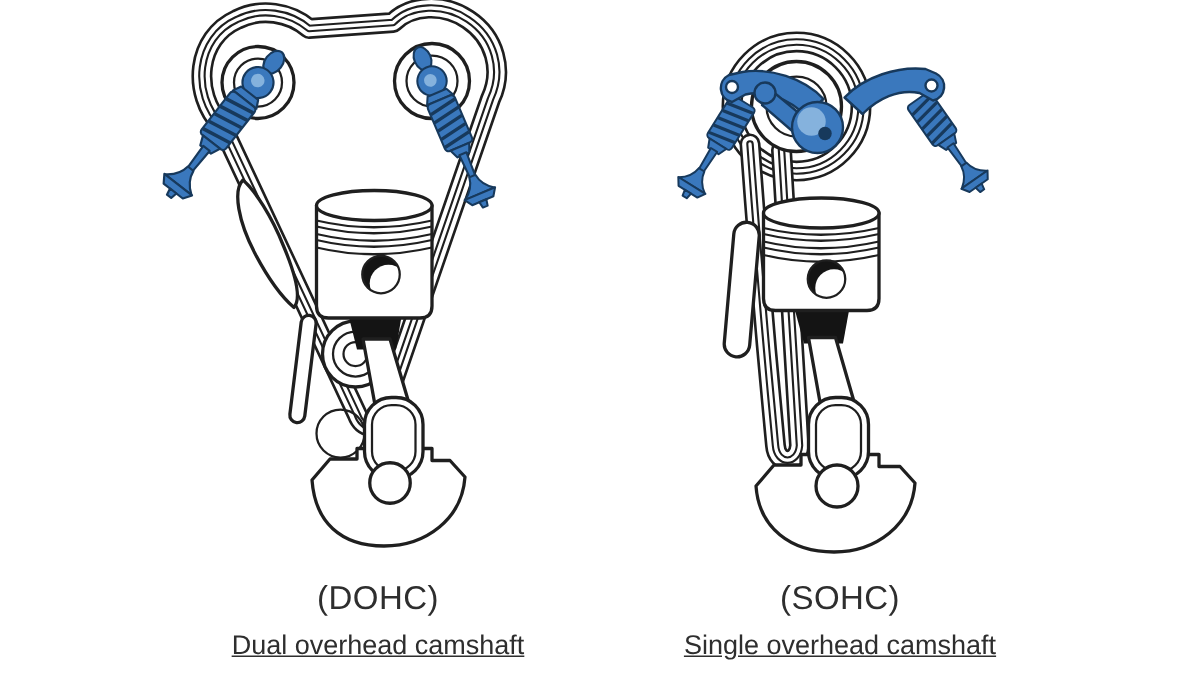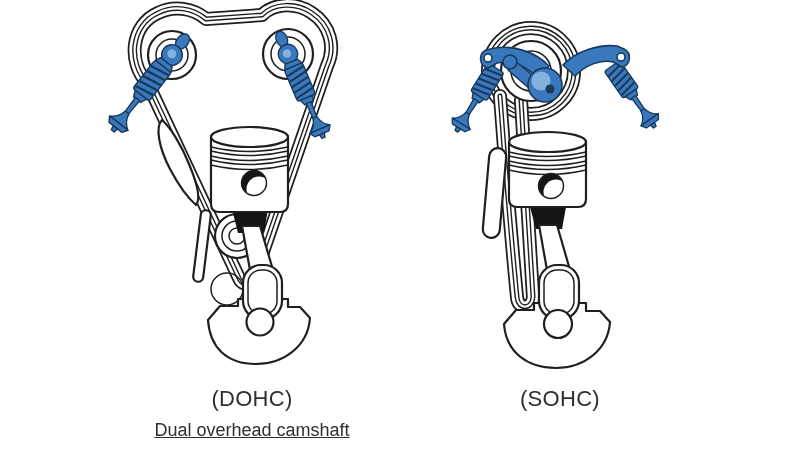--- a/index.html
+++ b/index.html
@@ -159,15 +159,16 @@
     </g>
   </g>
 </svg>
 
   <div class="caption" id="cap-dohc">
     <div class="abbr">(DOHC)</div>
     <div class="lbl">Dual overhead camshaft</div>
   </div>
   <div class="caption" id="cap-sohc">
     <div class="abbr">(SOHC)</div>
+    <div class="lbl">Single overhead camshaft</div>
   </div>
 
 </div>
 
 </body></html>

